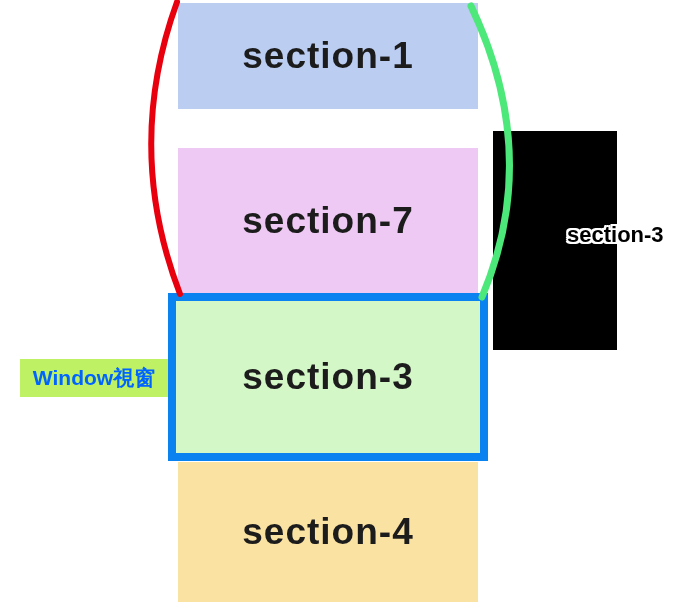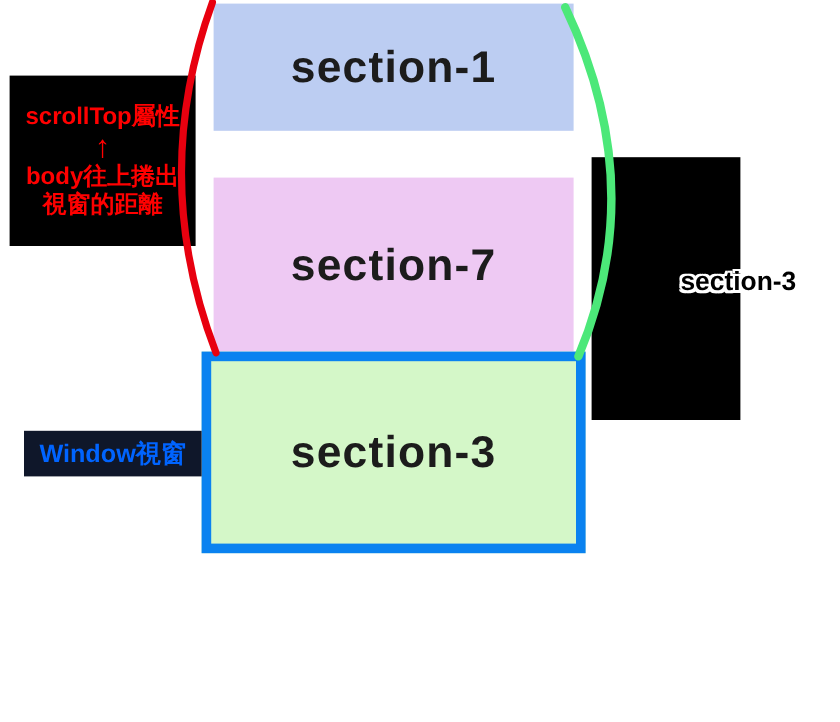--- a/index.html
+++ b/index.html
@@ -127,29 +127,26 @@
   </div>
 
   <div class="section section-2" style="background-color: rgb(238, 201, 243);">
     <span class="section-label">section-7</span>
   </div>
 
   <div class="section-3-frame" style="background-color: rgb(212, 247, 200); border-color: rgb(10, 130, 240);">
     <span class="section-label">section-3</span>
   </div>
 
-
-  <div class="callout scrolltop-box" style="background-color: rgb(0, 0, 0); color: rgb(255, 0, 0);">
-    <span class="scrolltop-title">scrollTop屬性</span>
-    <span class="scrolltop-arrow">↑</span>
-    <span class="scrolltop-desc">body往上捲出</span>
-    <span class="scrolltop-desc">視窗的距離</span>
+  <div class="section section-4" style="background-color: rgb(250, 226, 162);">
+    <span class="section-label">section-4</span>
   </div>
 
-  <div class="callout window-box" style="background-color: #0f172a; color: rgb(0, 100, 255);">
+
+  <div class="callout window-box" style="background-color: #bef264; color: rgb(0, 100, 255);">
     <span class="window-label">Window視窗</span>
   </div>
 
   <div class="callout offset-box" style="background-color: rgb(0, 0, 0);"></div>
 
   <span class="offset-label" style="color: rgb(0, 0, 0);">section-3</span>
 
   <svg class="curves" viewBox="0 0 700 602" xmlns="http://www.w3.org/2000/svg">
     <path d="M 177 2 Q 124 148 180 294" fill="none" stroke-width="6" stroke-linecap="round" stroke="#e8000f"></path>
     <path d="M 471 6 Q 542 155 482 297" fill="none" stroke-width="7" stroke-linecap="round" stroke="#4ce879"></path>

